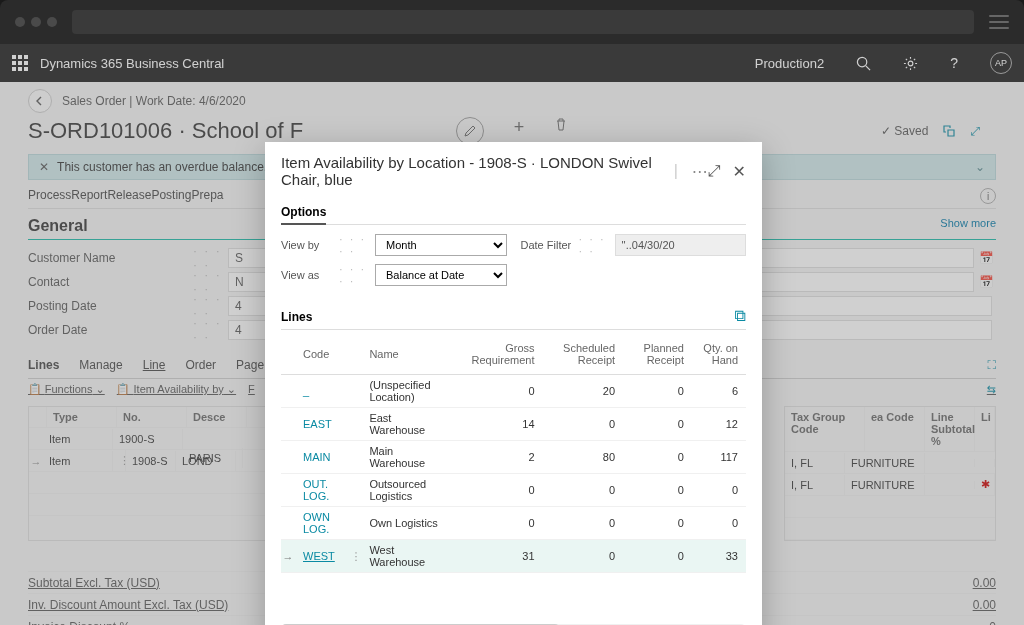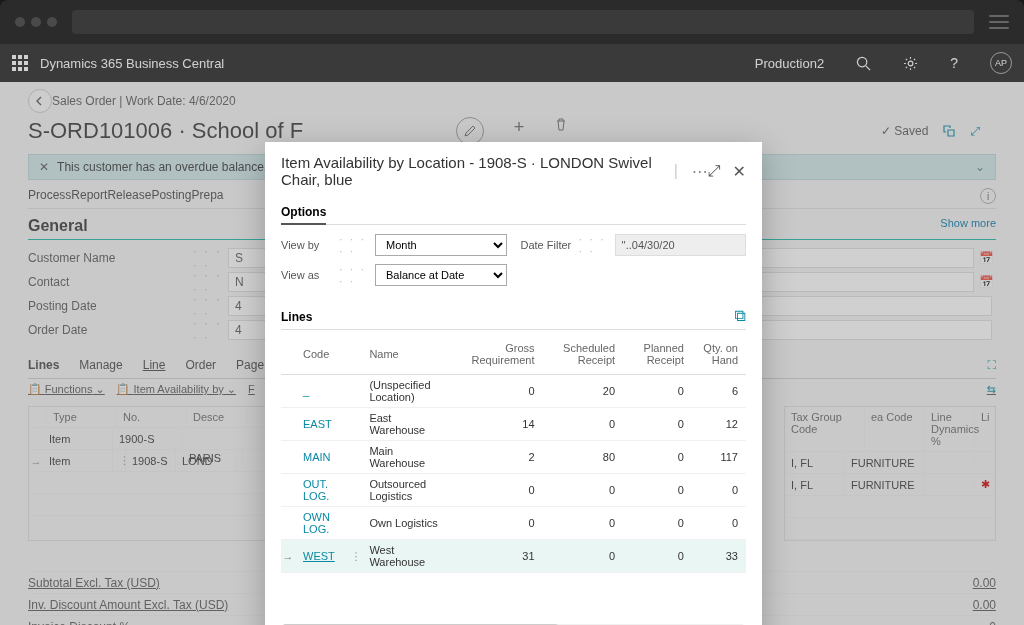--- a/index.html
+++ b/index.html
@@ -12,21 +12,21 @@
 .hamburger span { background: #666; height: 2px; border-radius: 1px; }
 .content { position: relative; background: #f5f5f5; height: 581px; }
 .overlay-dim { position: absolute; inset: 0; background: rgba(120,120,120,0.35); z-index: 5; pointer-events: none; }
 .topbar { background: #1a1a1a; color: #fff; height: 38px; display: flex; align-items: center; padding: 0 12px; font-size: 13px; }
 .app-launcher { width: 16px; height: 16px; margin-right: 12px; display: grid; grid-template-columns: repeat(3,4px); grid-template-rows: repeat(3,4px); gap: 2px; }
 .app-launcher span { background: #fff; }
 .topbar-actions { margin-left: auto; display: flex; align-items: center; gap: 32px; font-size: 13px; }
 .topbar-actions svg { width: 15px; height: 15px; fill: #fff; }
 .avatar { width: 22px; height: 22px; border-radius: 50%; border: 1px solid #aaa; display: flex; align-items: center; justify-content: center; font-size: 9px; }
 .page { padding: 6px 28px; }
-.breadcrumb-row { display: flex; align-items: center; color: #555; font-size: 12px; height: 26px; }
+.breadcrumb-row { display: flex; align-items: center; gap: 10px; color: #555; font-size: 12px; height: 26px; }
 .back-btn { width: 24px; height: 24px; border: 1px solid #ccc; border-radius: 50%; display: flex; align-items: center; justify-content: center; background: #fafafa; }
 .page-title-row { display: flex; align-items: center; justify-content: center; position: relative; }
 .page-title { font-size: 22px; font-weight: 300; color: #333; position: absolute; left: 0; }
 .title-actions { display: flex; gap: 30px; }
 .circle-btn { width: 28px; height: 28px; border: 1px solid #999; border-radius: 50%; display: flex; align-items: center; justify-content: center; color: #666; }
 .saved-row { position: absolute; right: 16px; display: flex; gap: 14px; align-items: center; color: #555; font-size: 12px; }
 .notice-bar { background: #cfe8ea; border: 1px solid #b8d8da; height: 26px; display: flex; align-items: center; padding: 0 10px; font-size: 12px; color: #333; margin-top: 6px; }
 .notice-bar .nx { margin-right: 8px; color: #555; }
 .notice-bar .show { color: #0078a8; margin-left: 8px; }
 .notice-bar .chev { margin-left: auto; color: #5a8a90; }
@@ -36,21 +36,21 @@
 .field-row { display: flex; align-items: center; height: 24px; font-size: 12px; color: #555; }
 .field-row .lbl { width: 165px; }
 .field-row .dots { flex: 0 0 35px; color: #bbb; letter-spacing: 2px; }
 .field-row .inputish { flex: 1; border: 1px solid #ddd; height: 20px; background: #fff; padding: 0 6px; display: flex; align-items: center; margin-right: 4px; }
 .field-row .cal { width: 18px; text-align: center; color: #666; }
 .lines-tabs { display: flex; gap: 20px; font-size: 12px; color: #444; padding: 6px 0; border-bottom: 1px solid #ccc; margin-top: 10px; }
 .lines-tabs .tablbl { font-weight: 600; }
 .lines-tabs .active { text-decoration: underline; }
 .lines-sub { display: flex; gap: 12px; font-size: 11px; color: #555; padding: 4px 0; text-decoration: underline; }
 .bg-table { margin-top: 6px; border: 1px solid #ddd; font-size: 11px; }
-.bg-table .hdr { display: flex; color: #666; border-bottom: 1px solid #eee; }
+.bg-table .hdr { display: flex; color: #666; border-bottom: 1px solid #eee; font-weight: bold; }
 .bg-table .cell { padding: 4px 6px; border-right: 1px solid #eee; }
 .c-typ { width: 70px; } .c-no { width: 70px; } .c-desc { width: 110px; } .c-area { width: 60px; } .c-tax { width: 80px; }
 .bg-table .row { display: flex; border-bottom: 1px solid #eee; color: #333; height: 22px; align-items: center; }
 .row-caret { width: 14px; text-align: center; color: #888; }
 .totals { margin-top: 30px; font-size: 12px; color: #555; text-decoration: underline; }
 .totals .trow { display: flex; justify-content: space-between; height: 22px; align-items: center; border-top: 1px solid #eee; }
 .modal { position: absolute; left: 265px; top: 98px; width: 497px; height: 500px; background: #fff; z-index: 10; box-shadow: 0 8px 30px rgba(0,0,0,0.25); padding: 12px 16px; }
 .m-titlebar { display: flex; align-items: center; }
 .m-title { font-size: 15px; color: #333; }
 .m-title-icons { margin-left: auto; display: flex; gap: 12px; color: #555; }
@@ -251,21 +251,21 @@
             <div class="cell" style="width:50px;">1908-S</div>
             <div class="cell" style="width:60px;">LOND</div>
           </div>
         <div class="row" style="height:22px;"></div>
         <div class="row" style="height:22px;"></div>
       </div>
       <div class="bg-table" style="flex:0 0 190px;margin-left:auto;">
         <div class="hdr">
             <div class="cell c-tax">Tax Group Code</div>
             <div class="cell c-area">ea Code</div>
-            <div class="cell" style="width:50px;">Line Dynamics %</div>
+            <div class="cell" style="width:50px;">Line Subtotal %</div>
             <div class="cell" style="width:20px;">Li</div>
           </div>
         <div class="row">
             <div class="cell c-area">I, FL</div>
             <div class="cell c-tax">FURNITURE</div>
             <div class="cell" style="width:50px;"></div>
             <div class="cell" style="width:20px;"></div>
           </div>
         <div class="row">
             <div class="cell c-area">I, FL</div>

